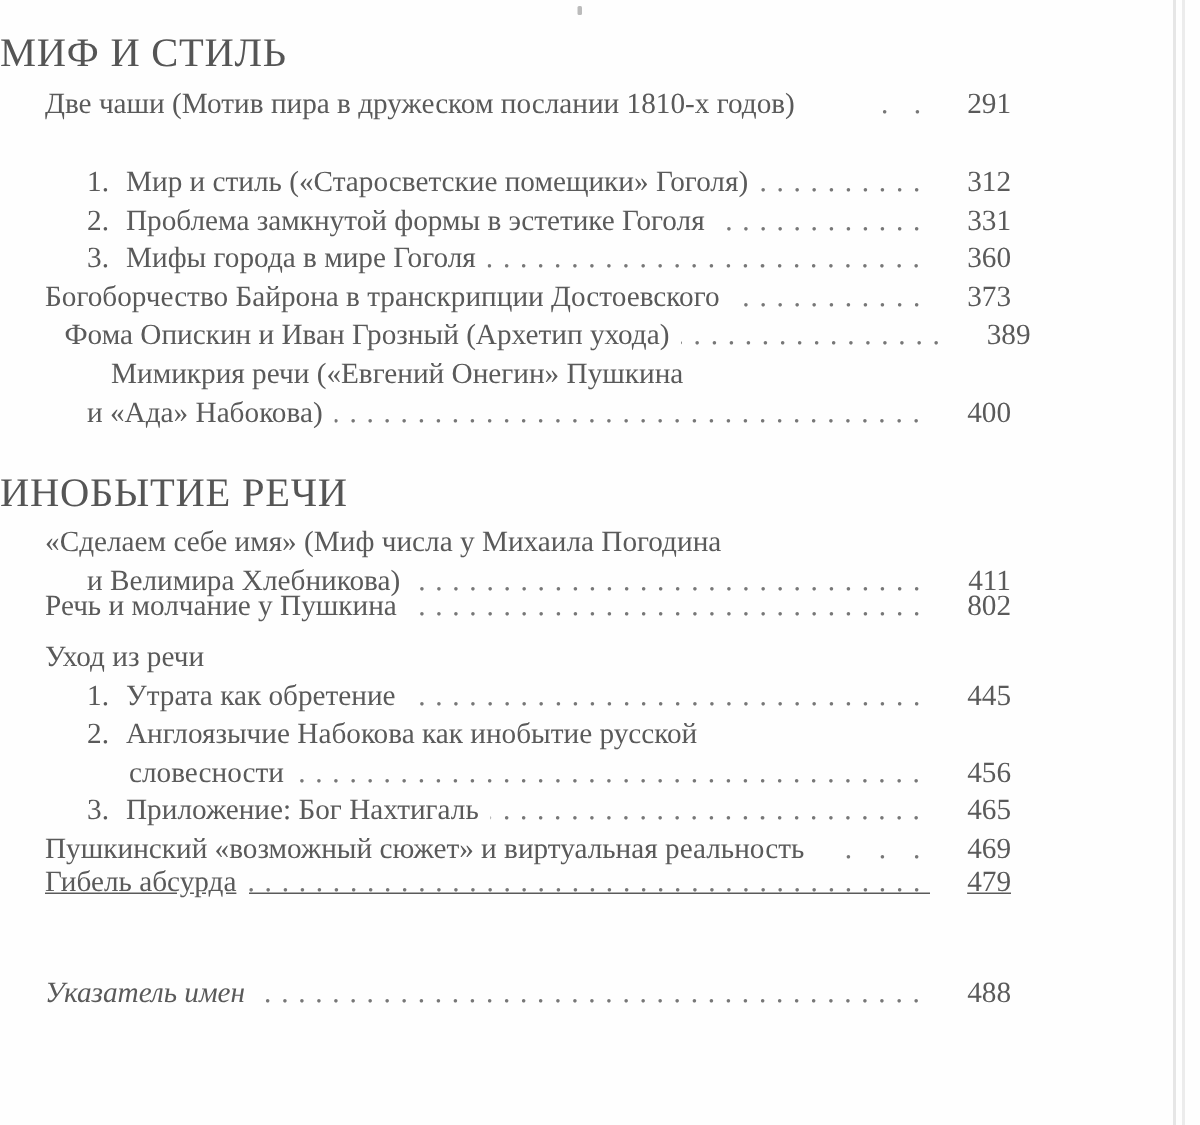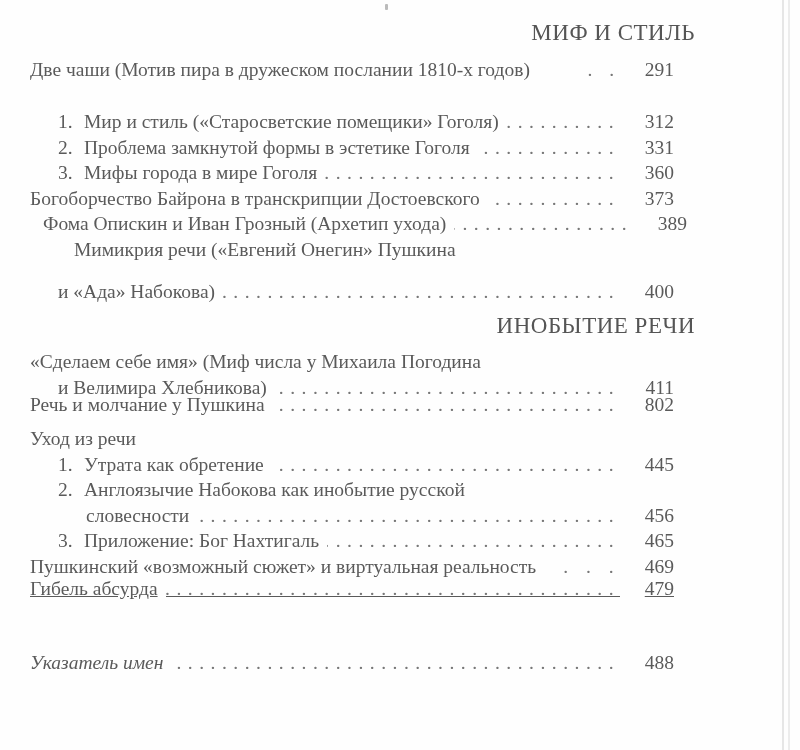--- a/index.html
+++ b/index.html
@@ -27,23 +27,23 @@
       height: 750px;
       width: 2px;
       background: #e6e6e6;
     }
     .edge-line.l1 { left: 782px; }
     .edge-line.l2 { left: 788px; background: #ececec; }
     .section-title {
       position: absolute;
       left: 0;
       width: 695px;
-      text-align: right;
+      text-align: left;
       font-family: "Liberation Serif", "DejaVu Serif", serif;
-      font-size: 23px;
+      font-size: 27px;
       letter-spacing: 0.5px;
       color: #555;
     }
     .toc-row {
       position: absolute;
       left: 30px;
       width: 644px;
       height: 26px;
       font-family: "Liberation Serif", "DejaVu Serif", serif;
       font-size: 19.5px;
@@ -133,21 +133,21 @@
   <div class="toc-row" style="top:211px;margin-left:13px;">
     <span class="title">Фома Опискин и Иван Грозный (Архетип ухода)</span>
     <span class="dots">...........................................................................</span>
     <span class="page-no">389</span>
   </div>
 
   <div class="toc-row" style="top:237px;margin-left:44px;">
     <span class="title">Мимикрия речи («Евгений Онегин» Пушкина</span>
   </div>
 
-  <div class="toc-row cont" style="top:263px;margin-top:16px;">
+  <div class="toc-row cont" style="top:263px;">
     <span class="title">и «Ада» Набокова)</span>
     <span class="dots">...........................................................................</span>
     <span class="page-no">400</span>
   </div>
 
   <div class="section-title" style="top:313px;">ИНОБЫТИЕ РЕЧИ</div>
 
   <div class="toc-row" style="top:349px;">
     <span class="title">«Сделаем себе имя» (Миф числа у Михаила Погодина</span>
   </div>

